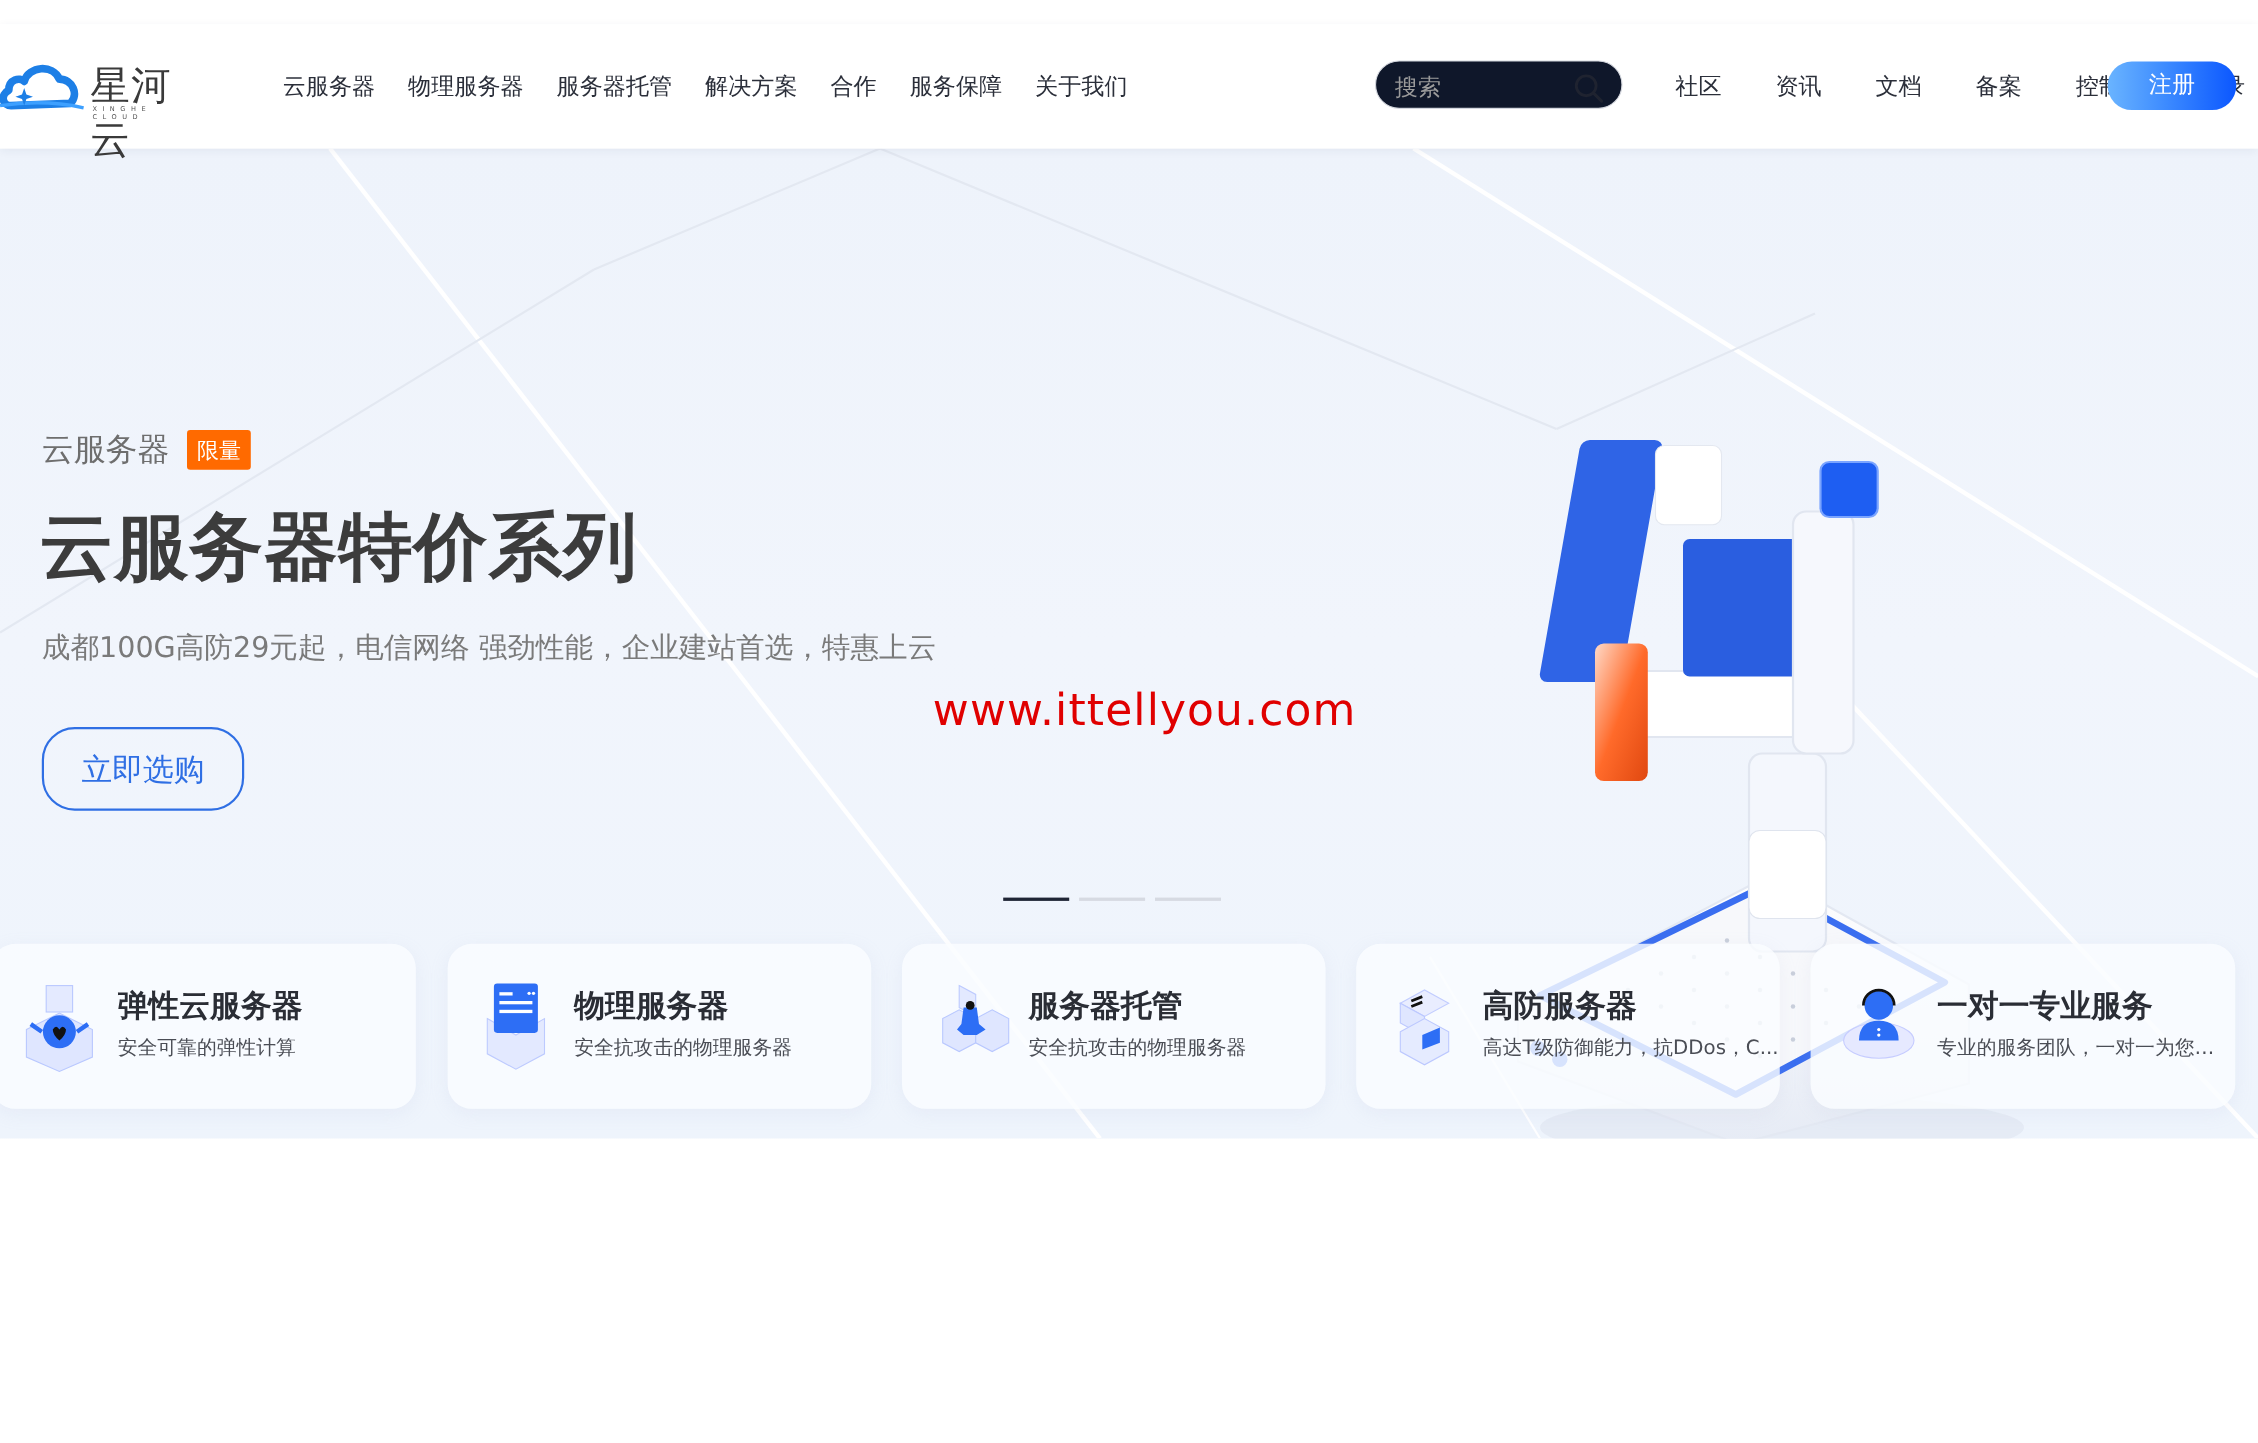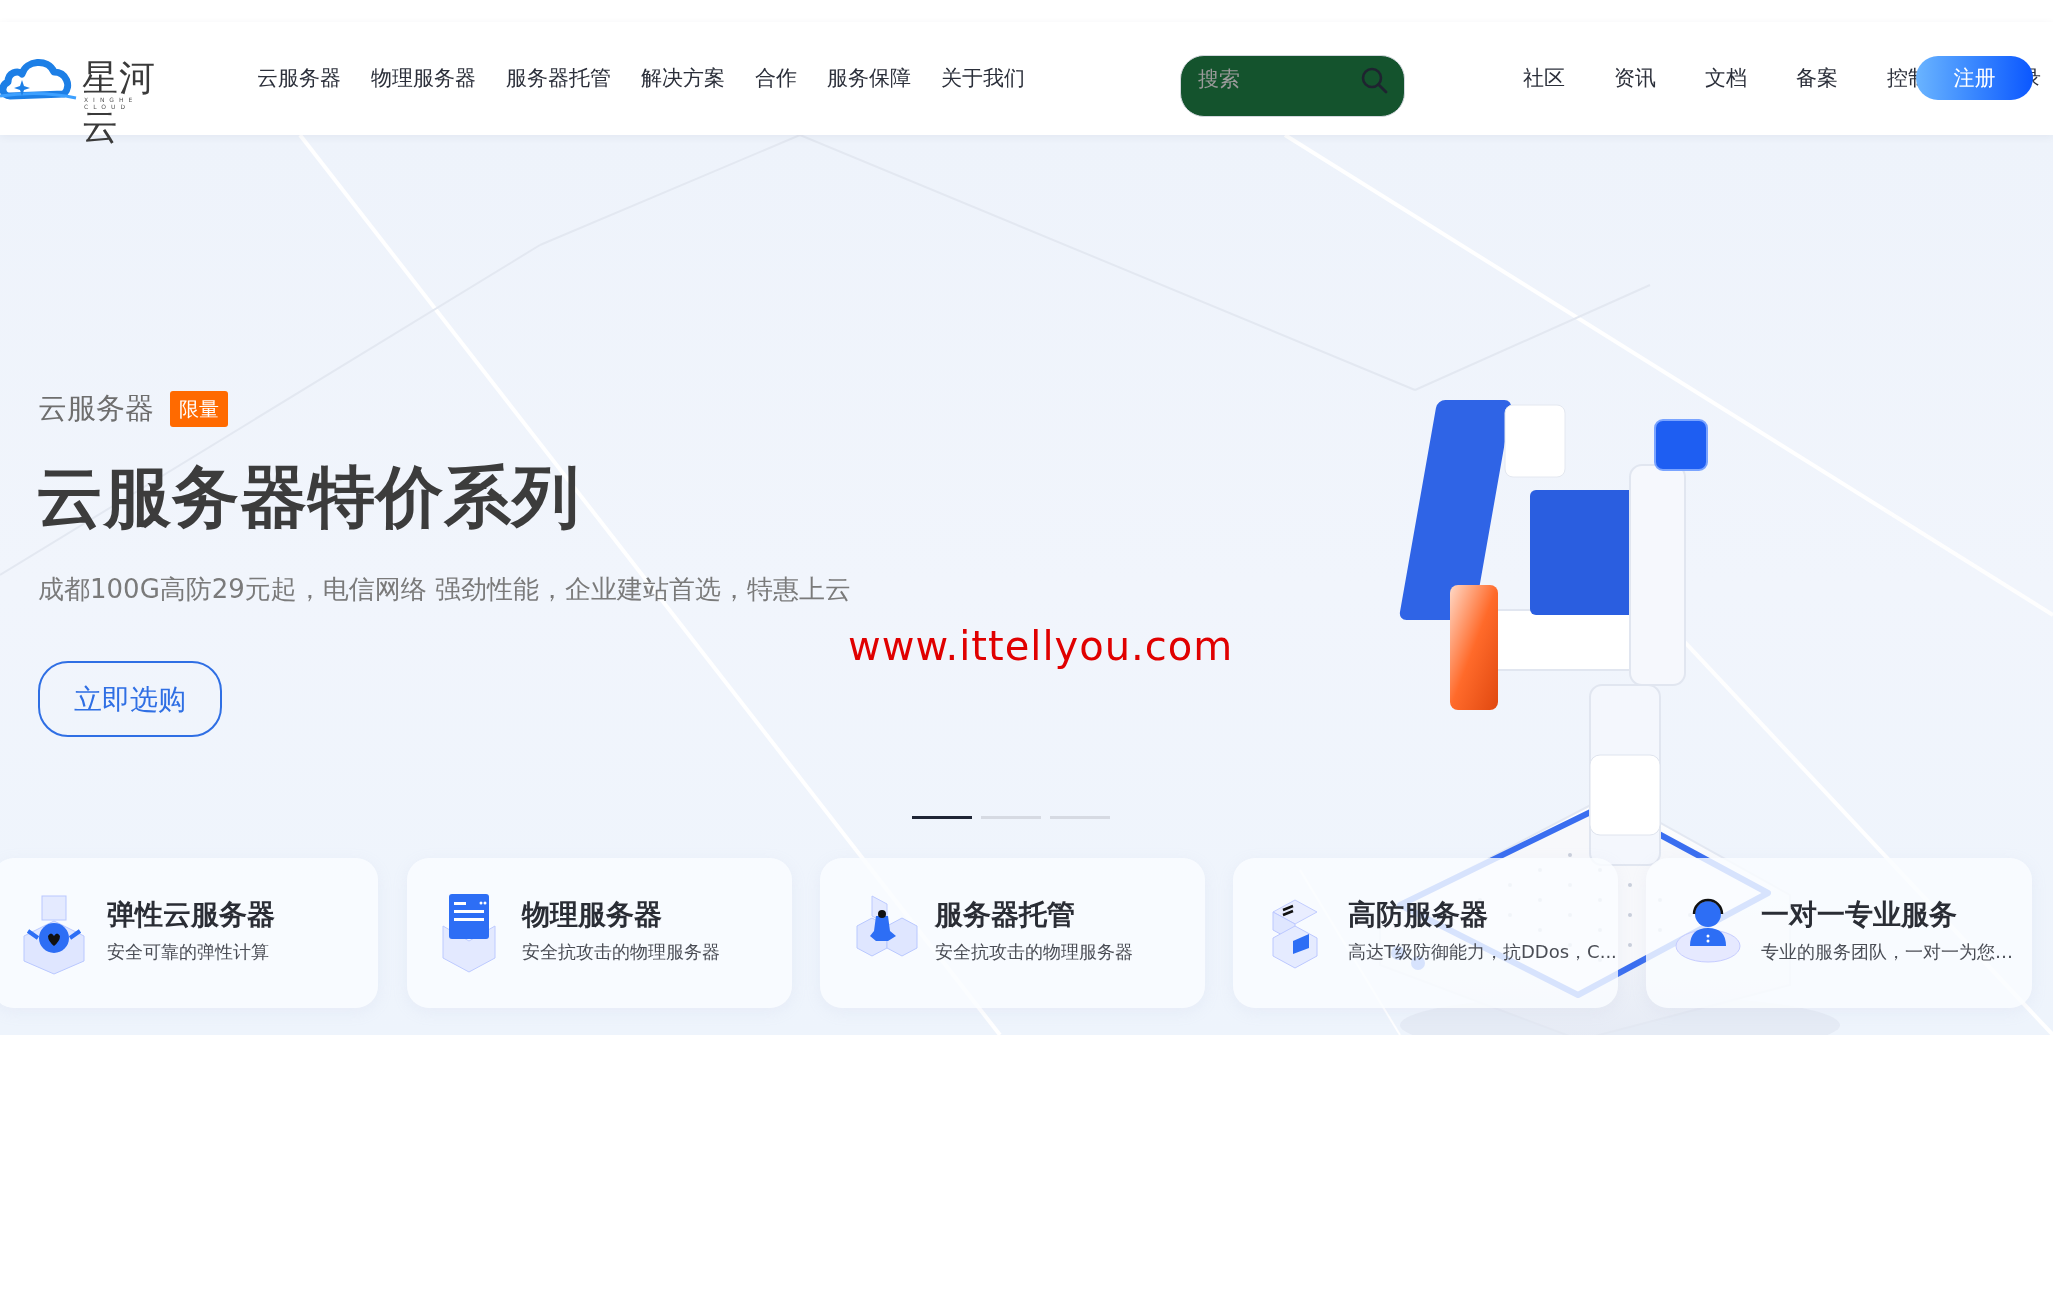--- a/index.html
+++ b/index.html
@@ -11,22 +11,22 @@
             box-shadow: 0 2px 8px rgba(30,50,90,0.06); z-index: 5; }
 
   .logo { position: absolute; left: 0; top: 30px; width: 175px; height: 54px; display: flex; align-items: center; text-decoration: underline; }
   .logo svg { display: block; }
   .logo-text { position: absolute; left: 82px; top: 2px; font-size: 36px; color: #3a3a3a; letter-spacing: 1px; font-weight: 400; }
   .logo-sub { position: absolute; left: 84px; top: 44px; font-size: 6px; letter-spacing: 5px; color: #555; }
 
   .nav { position: absolute; left: 257px; top: 36px; display: flex; gap: 0; }
   .nav-item { font-size: 21px; color: #2b2f3a; margin-right: 30px; line-height: 40px; cursor: pointer; white-space: nowrap; }
 
-  .search { position: absolute; left: 1180px; top: 33px; width: 225px; height: 62px; border: 1px solid #d4d7de;
-            border-radius: 24px; background: #14532d; }
+  .search { position: absolute; left: 1250px; top: 33px; width: 225px; height: 44px; border: 1px solid #d4d7de;
+            border-radius: 24px; background: #0f172a; }
   .search input { position: absolute; left: 17px; top: 8px; width: 150px; height: 30px; border: none; outline: none;
                   font-size: 21px; color: #999; background: transparent; font-family: "DejaVu Sans", sans-serif; }
   .search input::placeholder { color: #9a9a9a; }
   .search .search-icon { position: absolute; right: 16px; top: 10px; width: 28px; height: 28px; }
 
   .rlinks { position: absolute; left: 1498px; top: 36px; display: flex; }
   .rlink { font-size: 21px; color: #2b2f3a; margin-right: 24px; line-height: 40px; white-space: nowrap; cursor: pointer; margin-left: 25px; }
 
   .register { position: absolute; left: 1916px; top: 34px; width: 117px; height: 44px; border-radius: 22px;
               background: linear-gradient(90deg, #6ab4ff 0%, #3d8bff 45%, #0b57ff 100%);

